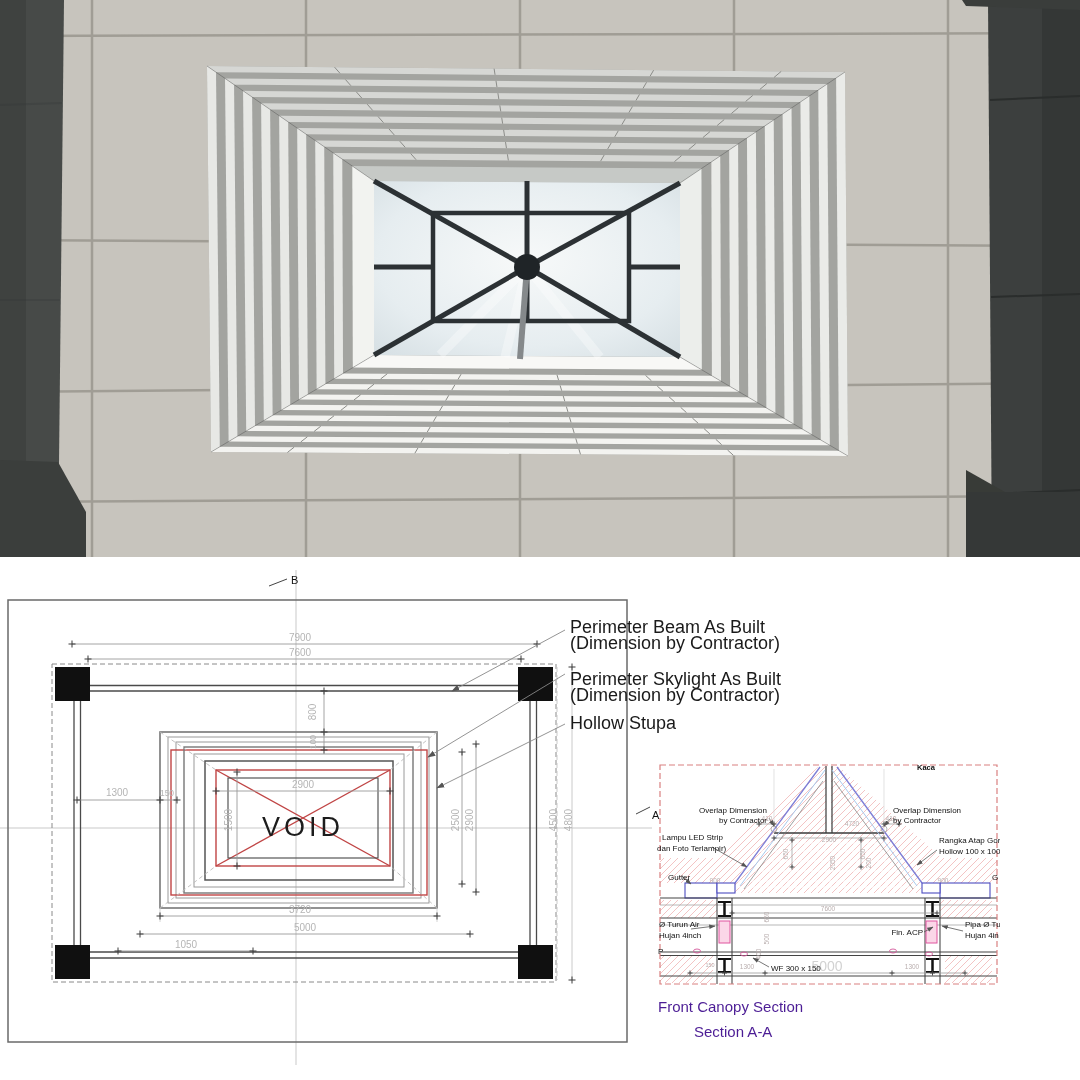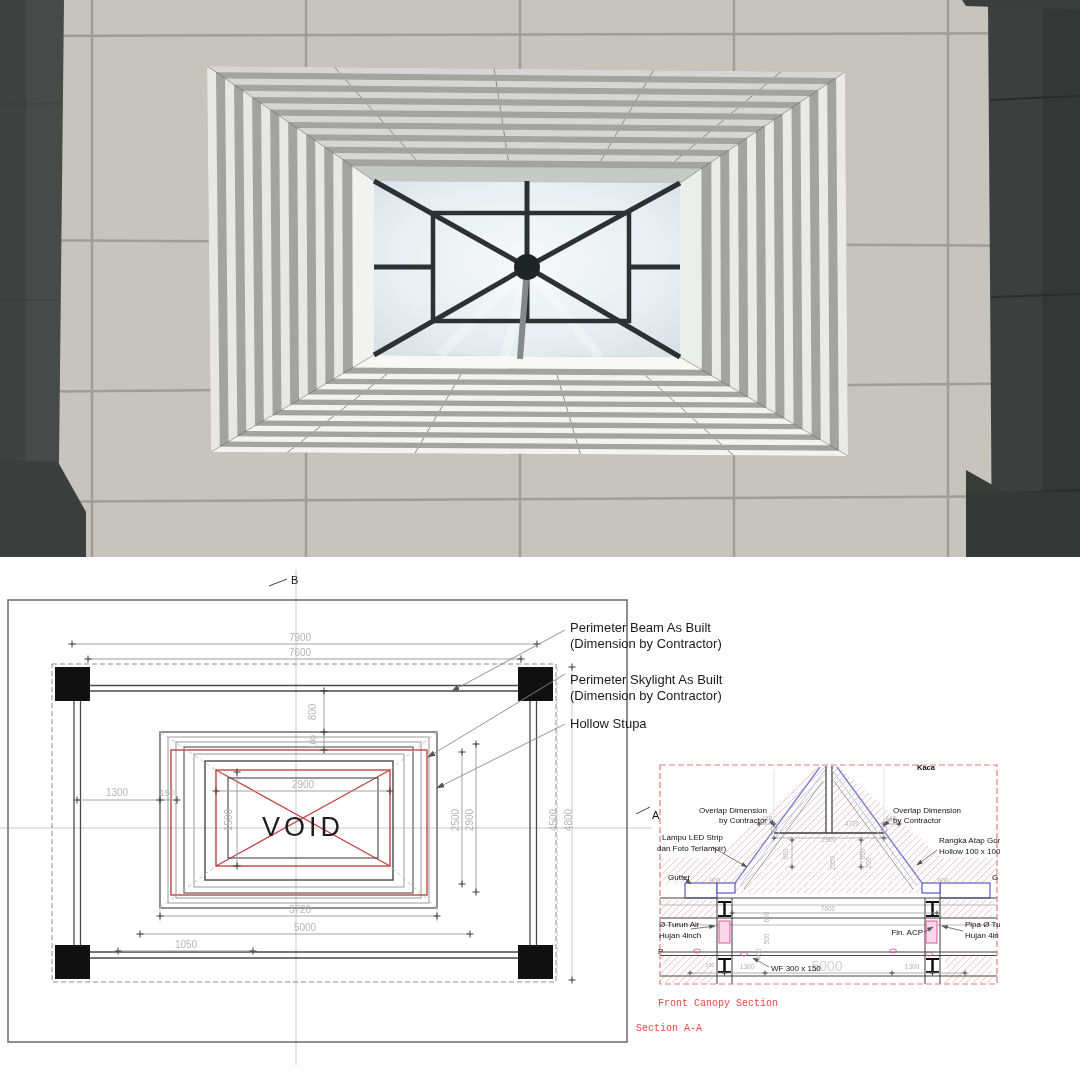--- a/index.html
+++ b/index.html
@@ -2,22 +2,22 @@
 <html><head>
 <meta charset="utf-8">
 <style>
   html,body{margin:0;padding:0;background:#fff;}
   body{width:1080px;height:1080px;position:relative;overflow:hidden;
        font-family:"Liberation Sans", sans-serif;}
   svg{position:absolute;display:block;}
   #photo-svg{left:0;top:0;}
   #plan-svg{left:0;top:560px;}
   #section-svg{left:655px;top:755px;}
-  .callout{position:absolute;font-size:13px;line-height:15.5px;color:#1a1a1a;white-space:nowrap;}
-  .sec-title{position:absolute;font-size:10px;color:#ef4444;white-space:nowrap;font-family:Liberation Mono, monospace;}
+  .callout{position:absolute;font-size:18px;line-height:15.5px;color:#1a1a1a;white-space:nowrap;}
+  .sec-title{position:absolute;font-size:15px;color:#4c1d95;white-space:nowrap;}
   svg text{font-family:"Liberation Sans", sans-serif;}
 </style>
 </head>
 <body>
 
 <svg id="photo-svg" width="1080" height="557" viewBox="0 0 1080 557">
   <defs>
     <radialGradient id="sky" cx="50%" cy="45%" r="70%">
       <stop offset="0%" stop-color="#f7f9f9"></stop>
       <stop offset="70%" stop-color="#e6edf0"></stop>
@@ -498,13 +498,13 @@
 </div>
 <div class="callout" style="left:570px;top:672px">
   <div>Perimeter Skylight As Built</div>
   <div>(Dimension by Contractor)</div>
 </div>
 <div class="callout" style="left:570px;top:716px">
   <div>Hollow Stupa</div>
   <div></div>
 </div>
 <div class="sec-title" style="left:658px;top:998px">Front Canopy Section</div>
-<div class="sec-title" style="left:636px;top:1023px">Section A-A</div>
+<div class="sec-title" style="left:694px;top:1023px">Section A-A</div>
 
 </body></html>

